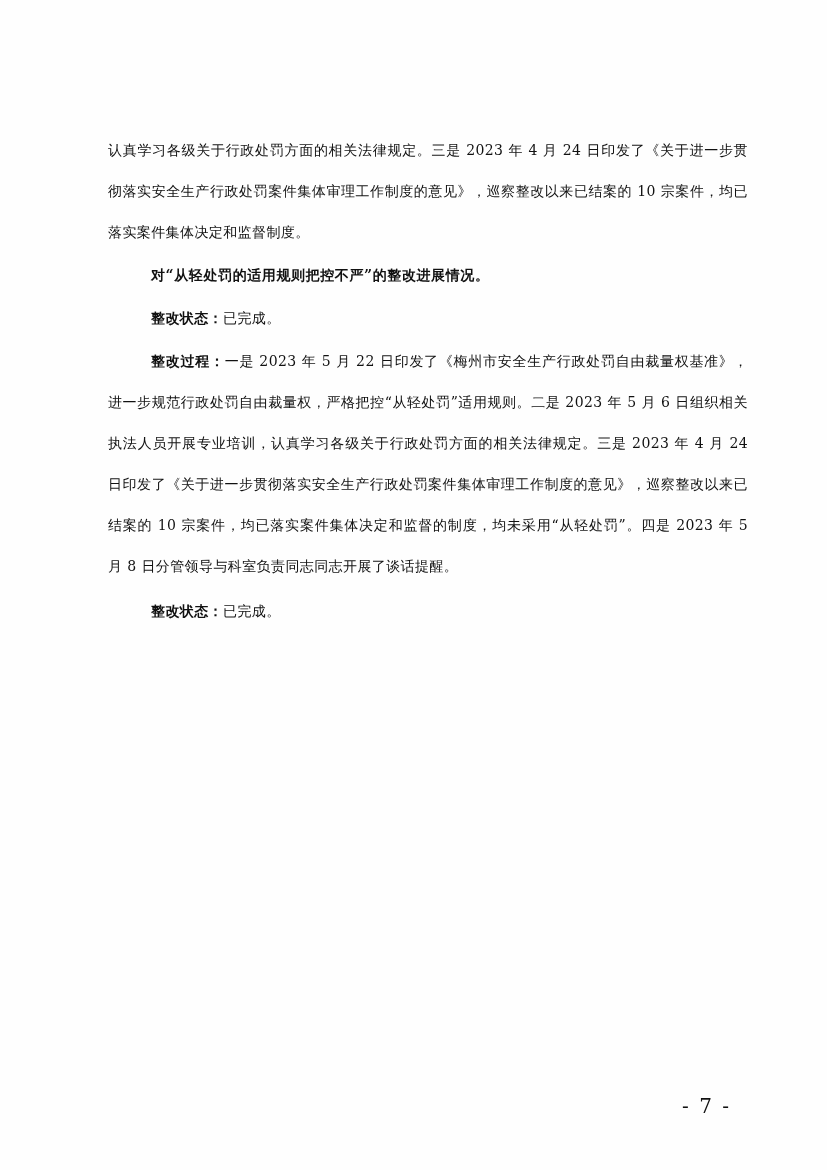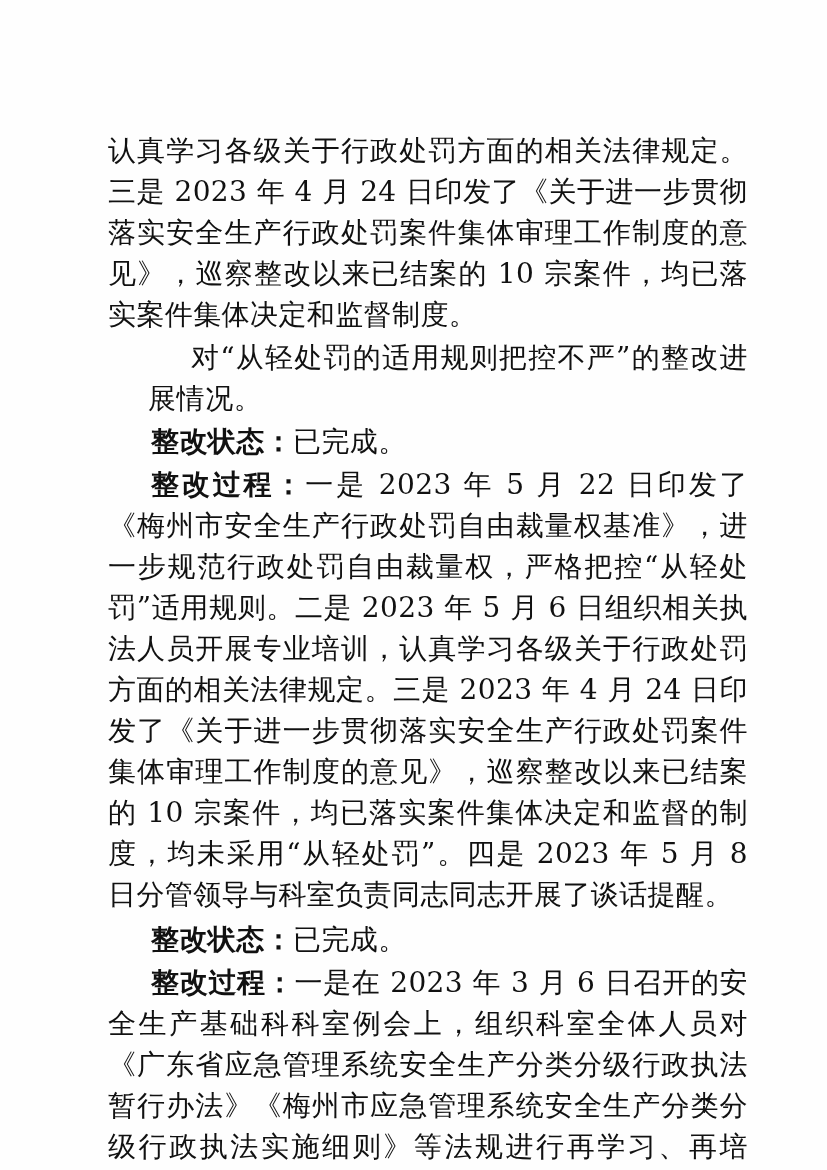--- a/index.html
+++ b/index.html
@@ -23,38 +23,37 @@
     background: #fefefe;
   }
   .content {
     position: absolute;
     left: 108px;
     top: 130px;
     width: 640px;
   }
   p {
     margin: 0;
-    font-size: 28px;
+    font-size: 14px;
     line-height: 41px;
     text-align: justify;
     text-justify: inter-ideograph;
     letter-spacing: 0.4px;
     color: #111;
   }
   p.body {
     text-indent: 0;
   }
   p.indent {
     text-indent: 43px;
   }
   p.bold-head {
-    font-weight: normal;
+    font-weight: bold;
     text-indent: 43px;
     letter-spacing: 0.6px;
-    margin-left: 40px;
   }
   .lbl {
     font-weight: bold;
     margin-top: 11px;
   }
   .gap-sm { height: 2px; }
   .page-number {
     position: absolute;
     right: 96px;
     bottom: 52px;
@@ -87,19 +86,18 @@
 
     <div class="gap-sm"></div>
 
 
     <div class="gap-sm"></div>
 
     <p class="indent"><span class="lbl">整改状态：</span><span>已完成。</span></p>
 
     <div class="gap-sm"></div>
 
-    <p class="indent"><span class="lbl">整改过程：</span><span>一是在 2023 年 3 月 6 日召开的安全生产基础科科室例会上，组织科室全体人员对《广东省应急管理系统安全生产分类分级行政执法暂行办法》《梅州市应急管理系统安全生产分类分级行政执法实施细则》等法规进行再学习、再培训。</span></p>
 
   </div>
 
   <div class="page-number">- 7 -</div>
 
 </div>
 
 </body></html>

